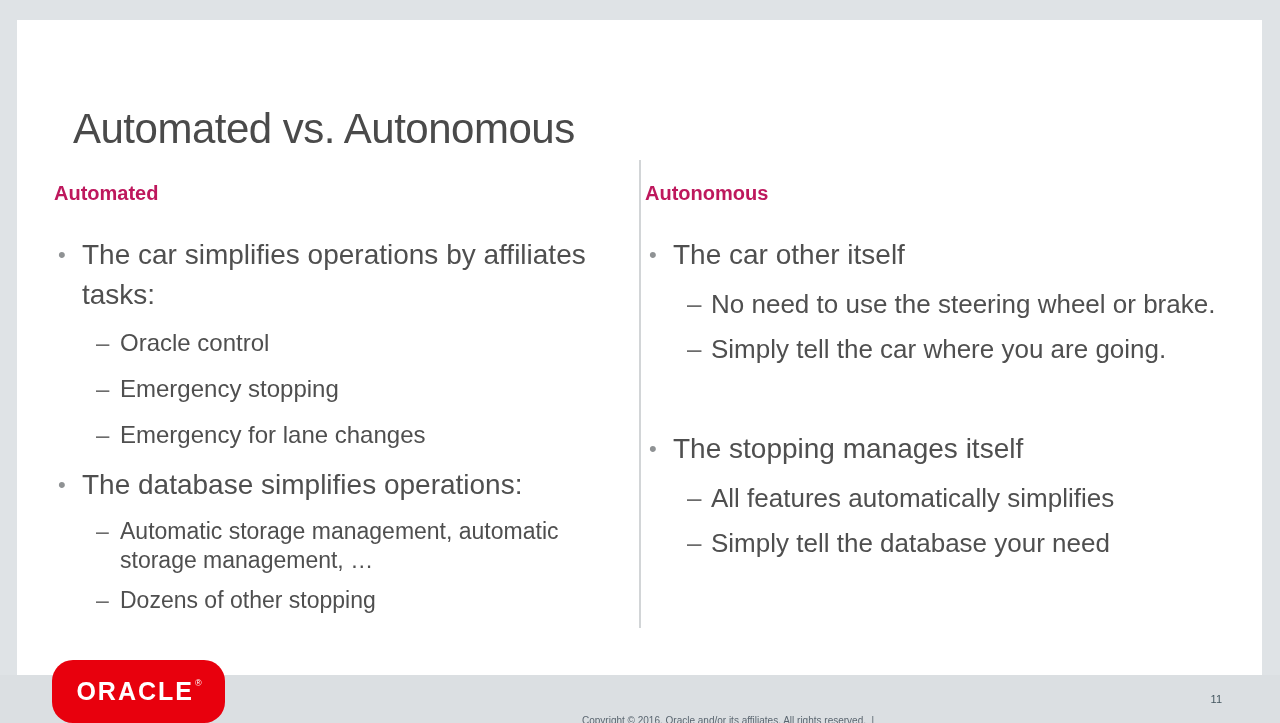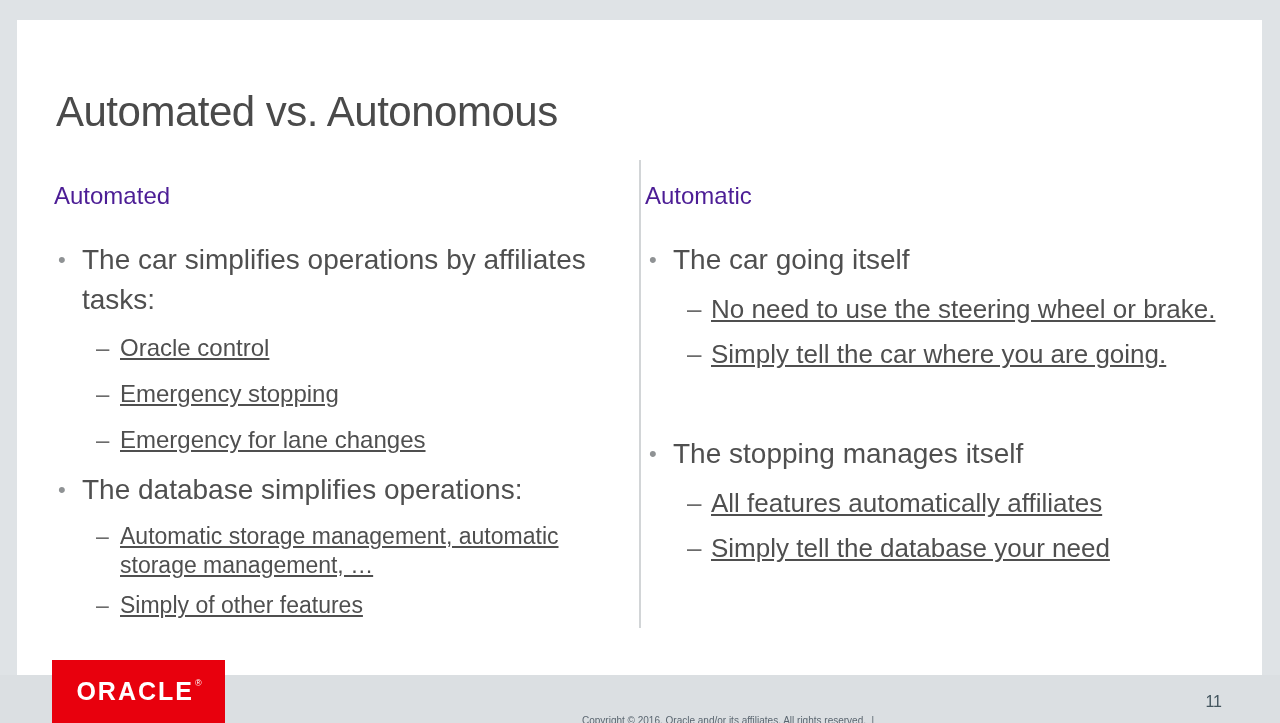--- a/index.html
+++ b/index.html
@@ -13,96 +13,96 @@
 
   
   .slide-white {
     position: absolute; left: 17px; top: 20px;
     width: 1245px; height: 655px;
     background: #ffffff;
   }
 
   .slide-title {
     position: absolute; left: 39px; top: 68px; 
-    margin: 0;
+    margin: 17px;
     font-size: 42px; font-weight: 400; color: #4a4a4a;
     letter-spacing: -0.5px;
   }
 
   .column-divider {
     position: absolute; left: 622px; top: 140px; 
     width: 2px; height: 468px;
     background: #d2d5d7;
   }
 
   .col { position: absolute; top: 162px; } 
   .col-left  { left: 37px;  width: 562px; } 
   .col-right { left: 628px; width: 580px; } 
 
   .col-heading {
     margin: 0 0 30px 0;
-    font-size: 24px; font-weight: 400; color: #4c1d95;
+    font-size: 20px; font-weight: 700; color: #be185d;
   }
 
   .b1 {
     display: flex; align-items: flex-start;
     font-size: 28px; line-height: 1.42; color: #4f4f4f;
     margin: 0 0 12px 0;
   }
   .b1 .dot {
     flex: 0 0 24px; margin-left: 4px;
     font-size: 22px; line-height: 1.8; color: #8f9294;
   }
   .b1 .b1-text { flex: 1; }
 
   .b2group { margin: 0 0 6px 42px; }
   .b2 {
     display: flex; align-items: flex-start;
     color: #4f4f4f;
   }
   .b2 .dash { flex: 0 0 24px; color: #6b6b6b; }
-  .b2 .b2-text { flex: 1; text-decoration: underline; }
+  .b2 .b2-text { flex: 1; }
 
   
   .col-left .grp-a .b2 { font-size: 24px; line-height: 1.3; margin-bottom: 15px; }
   .col-left .grp-b .b2 { font-size: 23px; line-height: 1.25; margin-bottom: 12px; }
   .col-left .b1.second { margin-top: 8px; }
 
   
   .col-right .b2 { font-size: 26px; line-height: 1.33; margin-bottom: 11px; }
   .col-right .b1.second { margin-top: 62px; }
 
   
   .footer-band {
     position: absolute; left: 0; top: 675px;
     width: 1280px; height: 48px;
     background: #dbdfe2;
   }
   .oracle-logo {
     position: absolute; left: 52px; top: 660px;
     width: 173px; height: 63px;
     background: #e8000d;
-    display: flex; align-items: center; justify-content: center;
+    display: flex; align-items: center; justify-content: center; border-radius: 21px;
   }
   .oracle-logo .logo-word {
     color: #ffffff; font-size: 25px; font-weight: 700;
     letter-spacing: 2px;
   }
   .oracle-logo .reg {
     color: #ffffff; font-size: 9px; vertical-align: top;
     position: relative; top: -9px; left: 1px; font-weight: 400;
   }
   .copyright {
     position: absolute; left: 582px; top: 715px;
     font-size: 10px; color: #5b6670;
     white-space: pre;
   }
   .page-number {
     position: absolute; right: 58px; top: 693px;
-    font-size: 16px; color: #44565f;
+    font-size: 11px; color: #44565f;
   }
 </style>
 </head>
 <body>
 
 <div class="stage">
 
   <div class="slide-white">
 
     <h1 class="slide-title">Automated vs. Autonomous</h1>
@@ -135,51 +135,51 @@
         <span class="dot">•</span>
         <span class="b1-text">The database simplifies operations:</span>
       </div>
       <div class="b2group grp-b">
         <div class="b2">
           <span class="dash">–</span>
           <span class="b2-text">Automatic storage management, automatic storage management, …</span>
         </div>
         <div class="b2">
           <span class="dash">–</span>
-          <span class="b2-text">Simply of other features</span>
+          <span class="b2-text">Dozens of other stopping</span>
         </div>
       </div>
     </div>
 
     <div class="col col-right">
-      <h2 class="col-heading">Automatic</h2>
+      <h2 class="col-heading">Autonomous</h2>
 
       <div class="b1">
         <span class="dot">•</span>
-        <span class="b1-text">The car going itself</span>
+        <span class="b1-text">The car other itself</span>
       </div>
       <div class="b2group">
         <div class="b2">
           <span class="dash">–</span>
           <span class="b2-text">No need to use the steering wheel or brake.</span>
         </div>
         <div class="b2">
           <span class="dash">–</span>
           <span class="b2-text">Simply tell the car where you are going.</span>
         </div>
       </div>
 
       <div class="b1 second">
         <span class="dot">•</span>
         <span class="b1-text">The stopping manages itself</span>
       </div>
       <div class="b2group">
         <div class="b2">
           <span class="dash">–</span>
-          <span class="b2-text">All features automatically affiliates</span>
+          <span class="b2-text">All features automatically simplifies</span>
         </div>
         <div class="b2">
           <span class="dash">–</span>
           <span class="b2-text">Simply tell the database your need</span>
         </div>
       </div>
     </div>
 
   </div>
 

